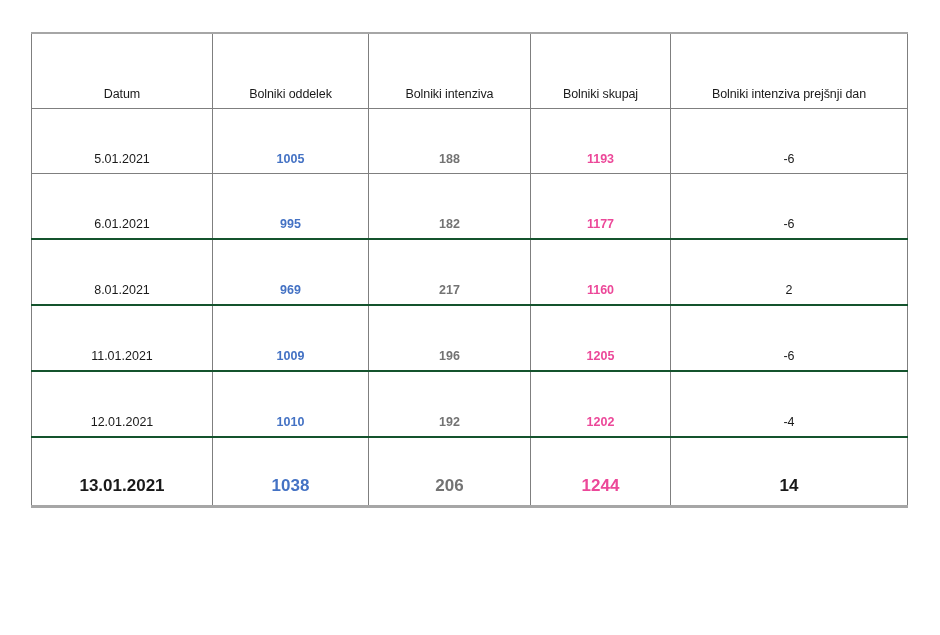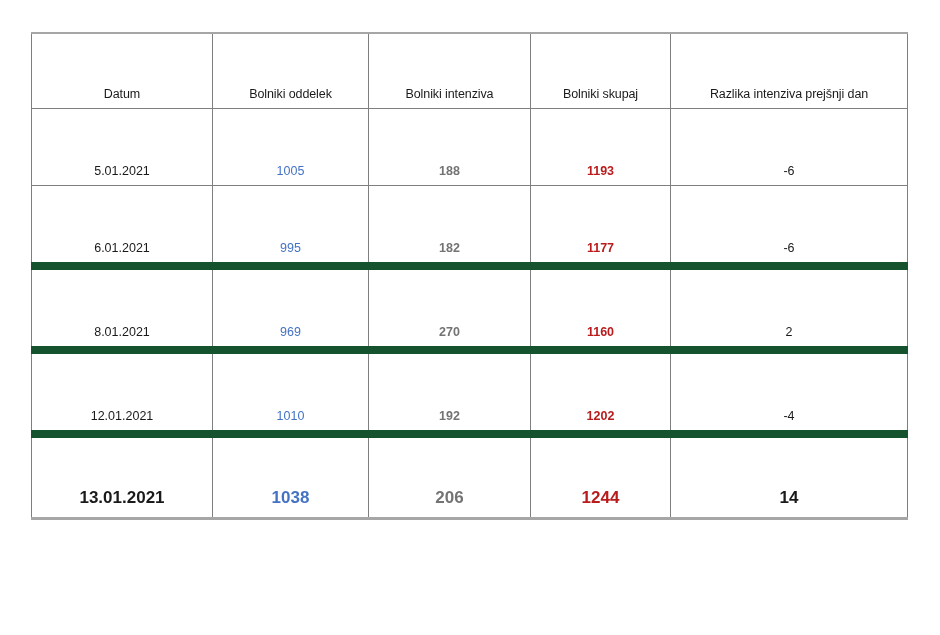--- a/index.html
+++ b/index.html
@@ -58,47 +58,47 @@
     border-bottom: 1px solid #7f7f7f;
     white-space: nowrap;
     letter-spacing: -0.1px;
   }
 
   
   tbody tr.data-row td {
     height: 57px;
     vertical-align: bottom;
     text-align: center;
-    padding: 12px 4px 7px 4px;
+    padding: 0 4px 7px 4px;
     border-left: 1px solid #7f7f7f;
     border-right: 1px solid #7f7f7f;
     border-bottom: 1px solid #7f7f7f;
     font-size: 12.5px;
     white-space: nowrap;
   }
 
   
   tbody tr.sep-strong td {
-    border-bottom: 8px solid #14532d;
+    border-bottom: 2px solid #14532d;
   }
 
   
   tbody tr.total-row td {
     height: 58px;
     font-weight: bold;
     font-size: 17px;
     border-bottom: 3px solid #a6a6a6;
     padding-bottom: 9px;
   }
 
   
   td.col-datum   { color: #1a1a1a; }
-  td.col-oddelek { color: #4472c4; font-weight: normal; }
+  td.col-oddelek { color: #4472c4; font-weight: bold; }
   td.col-intenziva { color: #737373; font-weight: bold; }
-  td.col-skupaj  { color: #b91c1c; font-weight: bold; }
+  td.col-skupaj  { color: #ec4899; font-weight: bold; }
   td.col-razlika { color: #1a1a1a; }
 
   tbody tr.data-row td.col-oddelek,
   tbody tr.data-row td.col-intenziva,
   tbody tr.data-row td.col-skupaj {
     font-size: 12.5px;
   }
 
   tbody tr.total-row td.col-oddelek,
   tbody tr.total-row td.col-intenziva,
@@ -120,44 +120,51 @@
         <col class="c-intenziva">
         <col class="c-skupaj">
         <col class="c-razlika">
       </colgroup>
       <thead>
         <tr class="header-row">
           <th>Datum</th>
           <th>Bolniki oddelek</th>
           <th>Bolniki intenziva</th>
           <th>Bolniki skupaj</th>
-          <th>Razlika intenziva prejšnji dan</th>
+          <th>Bolniki intenziva prejšnji dan</th>
         </tr>
       </thead>
       <tbody id="table-body">
           <tr class="data-row">
             <td class="col-datum">5.01.2021</td>
             <td class="col-oddelek">1005</td>
             <td class="col-intenziva">188</td>
             <td class="col-skupaj">1193</td>
             <td class="col-razlika">-6</td>
           </tr>
           <tr class="data-row sep-strong">
             <td class="col-datum">6.01.2021</td>
             <td class="col-oddelek">995</td>
             <td class="col-intenziva">182</td>
             <td class="col-skupaj">1177</td>
             <td class="col-razlika">-6</td>
           </tr>
           <tr class="data-row sep-strong">
             <td class="col-datum">8.01.2021</td>
             <td class="col-oddelek">969</td>
-            <td class="col-intenziva">270</td>
+            <td class="col-intenziva">217</td>
             <td class="col-skupaj">1160</td>
             <td class="col-razlika">2</td>
+          </tr>
+          <tr class="data-row sep-strong">
+            <td class="col-datum">11.01.2021</td>
+            <td class="col-oddelek">1009</td>
+            <td class="col-intenziva">196</td>
+            <td class="col-skupaj">1205</td>
+            <td class="col-razlika">-6</td>
           </tr>
           <tr class="data-row sep-strong">
             <td class="col-datum">12.01.2021</td>
             <td class="col-oddelek">1010</td>
             <td class="col-intenziva">192</td>
             <td class="col-skupaj">1202</td>
             <td class="col-razlika">-4</td>
           </tr>
           <tr class="data-row total-row">
             <td class="col-datum">13.01.2021</td>

